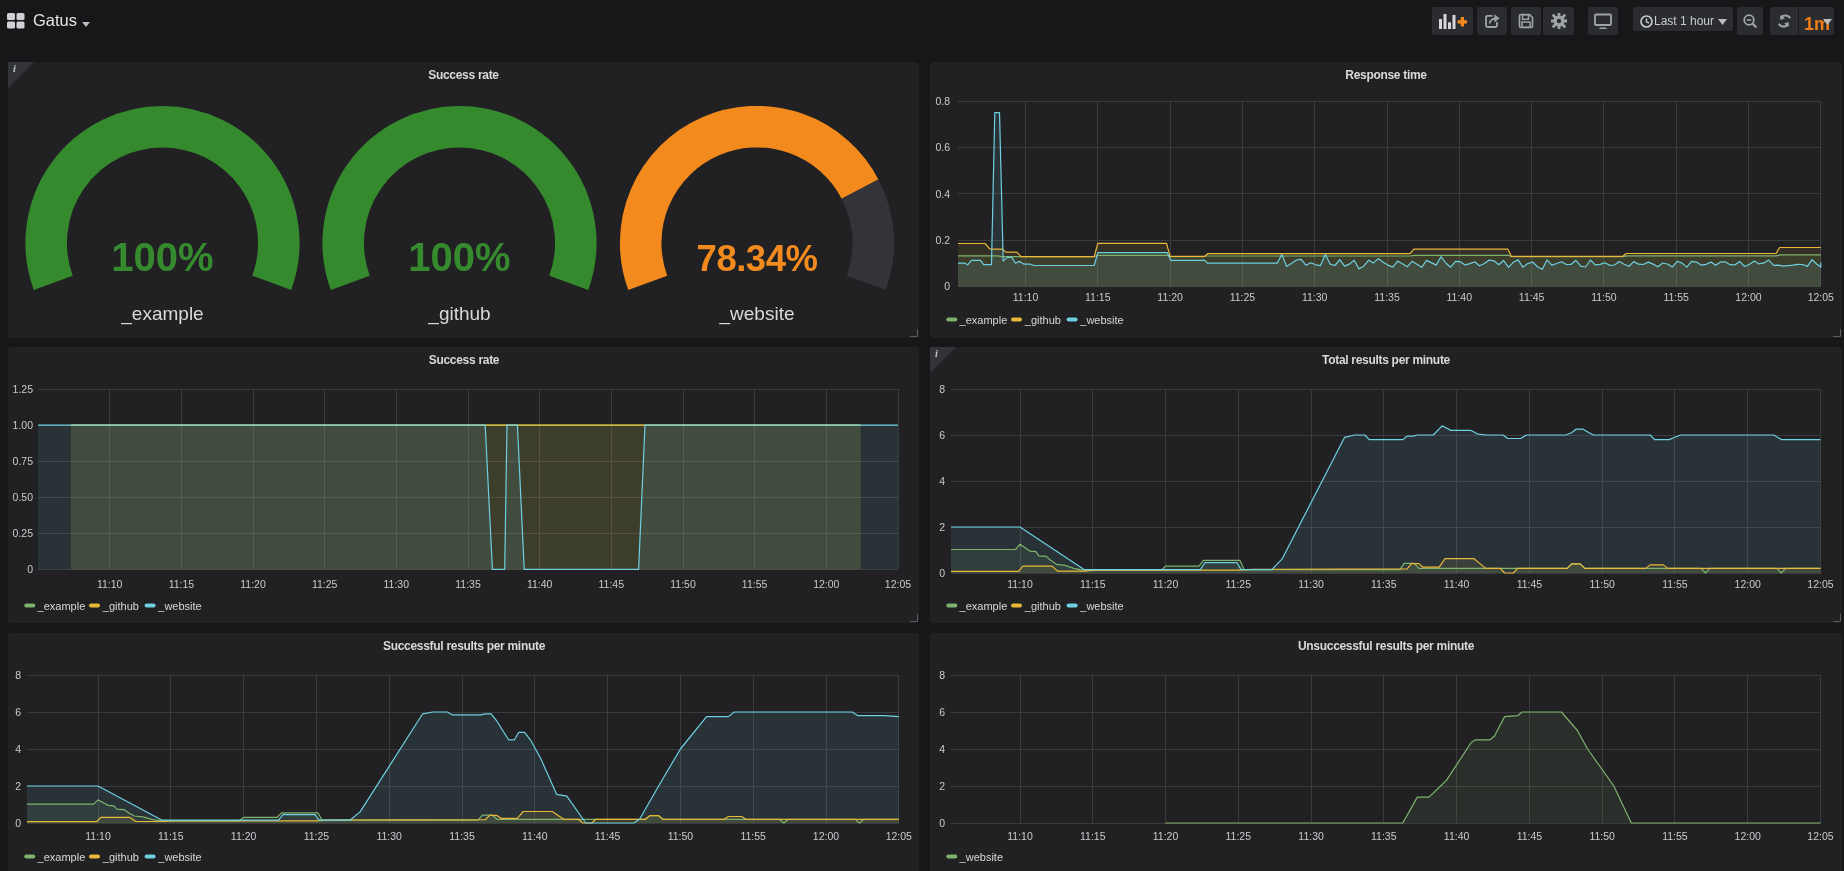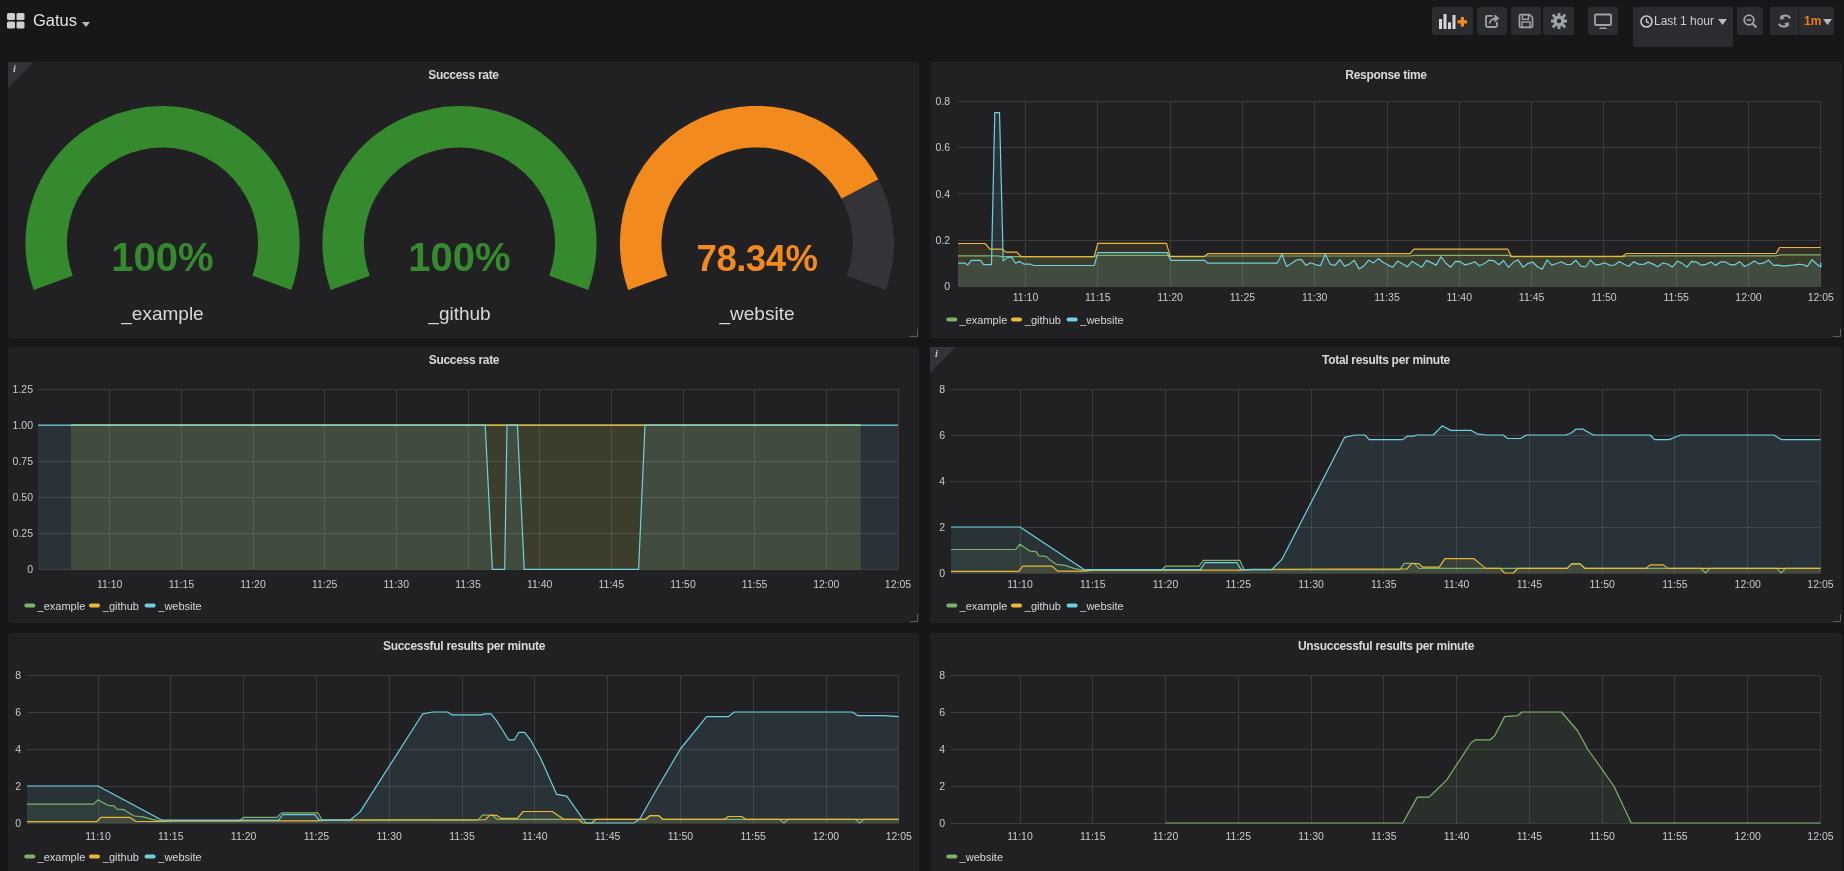--- a/index.html
+++ b/index.html
@@ -50,21 +50,21 @@
       <circle cx="8" cy="8" r="5.6" fill="#9fa2a7"></circle>
       <circle cx="8" cy="8" r="2.2" fill="#2a2c2f"></circle>
     </svg>
   </div>
 <div style="position:absolute;left:1588px;top:7px;width:30px;height:28px;background:#2a2c2f;border-radius:2px">
     <svg style="position:absolute;left:6.0px;top:6.0px" width="18" height="16" viewBox="0 0 18 16">
       <rect x="1" y="1.5" width="16" height="10.5" rx="1" fill="none" stroke="#9fa2a7" stroke-width="1.8"></rect>
       <path d="M6,14.5 h6 l1,1.5 h-8 Z" fill="#9fa2a7"></path>
     </svg>
   </div>
-<div style="position:absolute;left:1633px;top:7px;width:100px;height:40px;background:#2a2c2f;border-radius:2px">
+<div style="position:absolute;left:1633px;top:7px;width:100px;height:24px;background:#2a2c2f;border-radius:2px">
     <svg style="position:absolute;left:7px;top:7.5px" width="13" height="13" viewBox="0 0 13 13">
       <circle cx="6.5" cy="6.5" r="5.5" fill="none" stroke="#c9ccd0" stroke-width="1.6"></circle>
       <path d="M6.5,3.5 V6.8 L9,8" fill="none" stroke="#c9ccd0" stroke-width="1.4"></path>
     </svg>
     <div style="position:absolute;left:21px;top:7px;font-size:12px;color:#c9ccd0;font-family:'Liberation Sans',sans-serif">Last 1 hour</div>
     <svg style="position:absolute;left:85px;top:12px" width="9" height="6" viewBox="0 0 9 6">
       <polygon points="0,0 9,0 4.5,6" fill="#b9bbbe"></polygon>
     </svg>
   </div>
 <div style="position:absolute;left:1737px;top:7px;width:26px;height:28px;background:#2a2c2f;border-radius:2px">
@@ -75,21 +75,21 @@
     </svg>
   </div>
 <div style="position:absolute;left:1770px;top:7px;width:64px;height:28px;background:#2a2c2f;border-radius:2px">
     <svg style="position:absolute;left:7px;top:7px" width="15" height="14" viewBox="0 0 15 14">
       <path d="M13.2,4.2 A5.6,5.6 0 0 0 3.6,4.0" fill="none" stroke="#9fa2a7" stroke-width="2"></path>
       <path d="M3.6,1.0 L3.3,5.9 L7.9,4.4 Z" fill="#9fa2a7"></path>
       <path d="M1.8,9.8 A5.6,5.6 0 0 0 11.4,10.0" fill="none" stroke="#9fa2a7" stroke-width="2"></path>
       <path d="M11.4,13.0 L11.7,8.1 L7.1,9.6 Z" fill="#9fa2a7"></path>
     </svg>
     <div style="position:absolute;left:28px;top:0;width:1px;height:28px;background:#1b1c1e"></div>
-    <div style="position:absolute;left:34px;top:7px;font-size:12px;font-weight:bold;color:#ec7d18;font-family:'Liberation Sans',sans-serif">1m</div>
+    <div style="position:absolute;left:34px;top:7px;font-size:18px;font-weight:bold;color:#ec7d18;font-family:'Liberation Sans',sans-serif">1m</div>
     <svg style="position:absolute;left:53px;top:12px" width="9" height="6" viewBox="0 0 9 6">
       <polygon points="0,0 9,0 4.5,6" fill="#b9bbbe"></polygon>
     </svg>
   </div>
 <div style="position:absolute;left:8px;top:62px;width:911px;height:276px;background:#212124;border-radius:3px"></div>
 <div style="position:absolute;left:930px;top:62px;width:912px;height:276px;background:#212124;border-radius:3px"></div>
 <div style="position:absolute;left:8px;top:347px;width:911px;height:276px;background:#212124;border-radius:3px"></div>
 <div style="position:absolute;left:930px;top:347px;width:912px;height:276px;background:#212124;border-radius:3px"></div>
 <div style="position:absolute;left:8px;top:633px;width:911px;height:276px;background:#212124;border-radius:3px"></div>
 <div style="position:absolute;left:930px;top:633px;width:912px;height:276px;background:#212124;border-radius:3px"></div>

